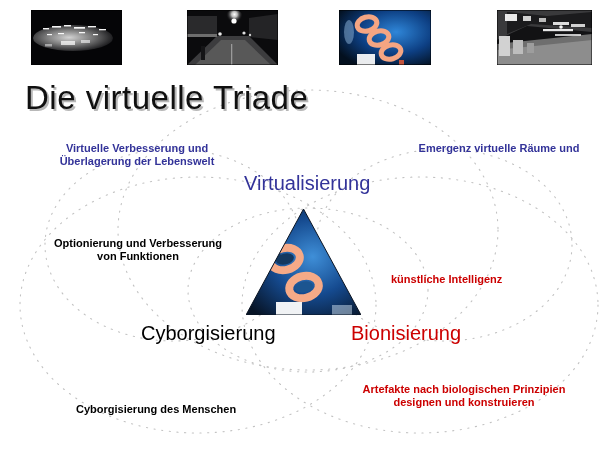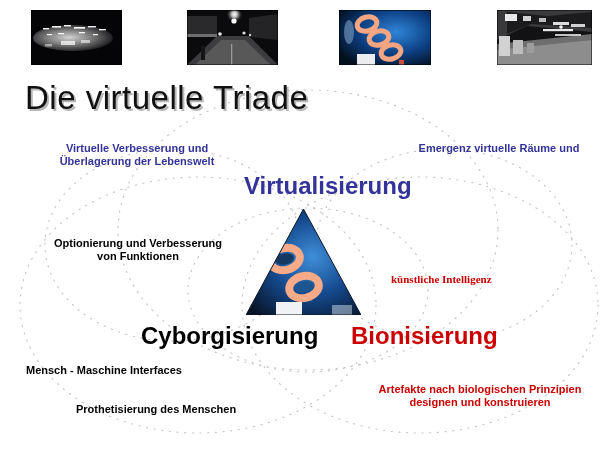--- a/index.html
+++ b/index.html
@@ -68,43 +68,43 @@
   
   .lbl {
     position: absolute;
     z-index: 5;
     white-space: nowrap;
     line-height: 1.18;
   }
   .lbl.center { text-align: center; }
 
   .node {
-    font-size: 24px;
-    font-weight: bold;
+    font-size: 20px;
+    font-weight: normal;
   }
   .sub {
     font-size: 11px;
     font-weight: bold;
   }
   .c-blue  { color: #333399; }
   .c-red   { color: #CC0000; }
   .c-black { color: #000000; }
 
   
   #node-virtualisierung { left: 236px; top: 172px; }
   #node-cyborgisierung  { left: 133px; top: 322px; }
   #node-bionisierung    { left: 343px; top: 322px; }
 
   
   #sub-durchdringung { left: 24px;  top: 142px; width: 210px; }
   #sub-emergenz      { left: 388px; top: 142px; width: 206px; }
   #sub-optionierung  { left: 27px;  top: 237px; width: 206px; }
-  #sub-ki            { left: 383px; top: 273px; font-family: Liberation Serif, serif; }
+  #sub-ki            { left: 383px; top: 273px; }
   #sub-mensch        { left: 18px;  top: 364px; }
-  #sub-artefakte     { left: 352px; top: 383px; width: 240px; }
+  #sub-artefakte     { left: 336px; top: 383px; width: 240px; }
   #sub-prothese      { left: 68px;  top: 403px; }
 </style>
 </head>
 <body>
 
 <div id="slide">
 
   <svg id="bg-circles" viewBox="0 0 600 450" xmlns="http://www.w3.org/2000/svg">
     <g fill="none" stroke="#c2c2c2" stroke-width="1.1" stroke-dasharray="1.2 6.5" stroke-linecap="round">
       <ellipse cx="300" cy="230" rx="190" ry="140"></ellipse>
@@ -261,22 +261,21 @@
     <div>Emergenz virtuelle Räume und</div>
   </div>
 
   <div class="lbl sub c-black center" id="sub-optionierung">
     <div>Optionierung und Verbesserung</div>
     <div>von Funktionen</div>
   </div>
 
   <div class="lbl sub c-red" id="sub-ki">künstliche Intelligenz</div>
 
-  <div class="lbl sub c-black" id="sub-mensch">Mensch - Maschine Interfaces</div>
 
   <div class="lbl sub c-red center" id="sub-artefakte">
     <div>Artefakte nach biologischen Prinzipien</div>
     <div>designen und konstruieren</div>
   </div>
 
-  <div class="lbl sub c-black" id="sub-prothese">Prothetisierung des Menschen</div>
+  <div class="lbl sub c-black" id="sub-prothese">Cyborgisierung des Menschen</div>
 
 </div>
 
 </body></html>

